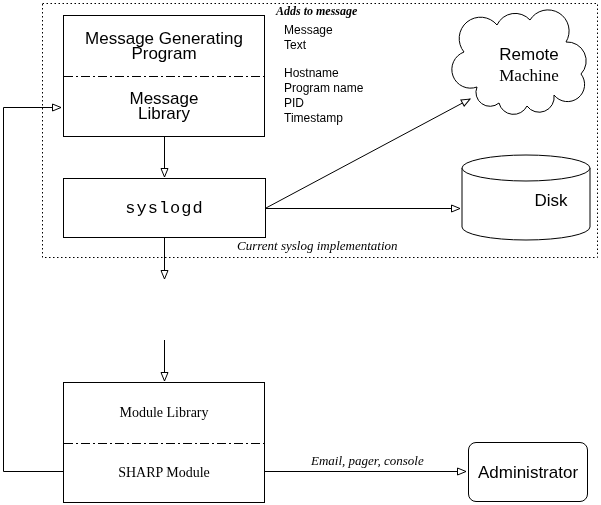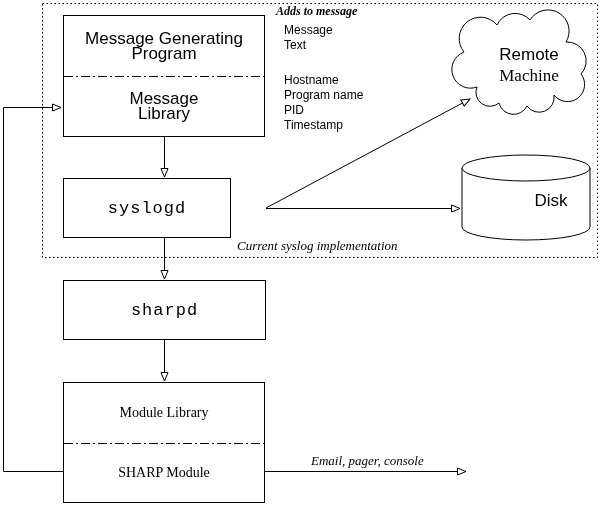--- a/index.html
+++ b/index.html
@@ -101,55 +101,55 @@
     <div class="half" style="height:61px;">
       <span>Message Generating</span>
       <span>Program</span>
     </div>
     <div class="half" style="height:61px;">
       <span>Message</span>
       <span>Library</span>
     </div>
   </div>
 
-  <div class="box mono" style="left:63px; top:178px; width:168px; height:60px;text-align:right;">
+  <div class="box mono" style="left:63px; top:178px; width:203px; height:60px;text-align:right;">
     <span>syslogd</span>
   </div>
 
-  <div class="box mono" style="left:63px; top:280px; width:203px; height:60px;">
-    <span>sharpd</span>
-  </div>
 
   <div class="box split serif" style="left:63px; top:382px; width:202px; height:121px;">
     <div class="half" style="height:61px;">
       <span>Module Library</span>
     </div>
     <div class="half" style="height:60px;">
       <span>SHARP Module</span>
     </div>
   </div>
 
+  <div class="box" style="left:468px; top:442px; width:120px; height:60px; border-radius:8px;">
+    <span>Administrator</span>
+  </div>
 
   <div class="shape-label" style="left:465px; top:44px; width:128px;">
     <span style="display:block;">Remote</span>
     <span style="display:block;font-family:Liberation Serif, serif;">Machine</span>
   </div>
 
   <div class="shape-label" style="left:462px; top:190px; width:128px;padding-left:25px;">
     <span>Disk</span>
   </div>
 
   <div class="caption" style="left:276px; top:4px; font-size:12px; font-weight:600;">Adds to message</div>
 
   <div class="note" style="left:284px; top:23px;">
     <span>Message</span>
     <span>Text</span>
   </div>
 
-  <div class="note" style="left:284px; top:73px;">
+  <div class="note" style="left:284px; top:66px;">
     <span>Hostname</span>
     <span>Program name</span>
     <span>PID</span>
     <span>Timestamp</span>
   </div>
 
   <div class="caption" style="left:237px; top:238px;">Current syslog implementation</div>
 
   <div class="caption" style="left:311px; top:453px; font-weight:400;">Email, pager, console</div>
 

